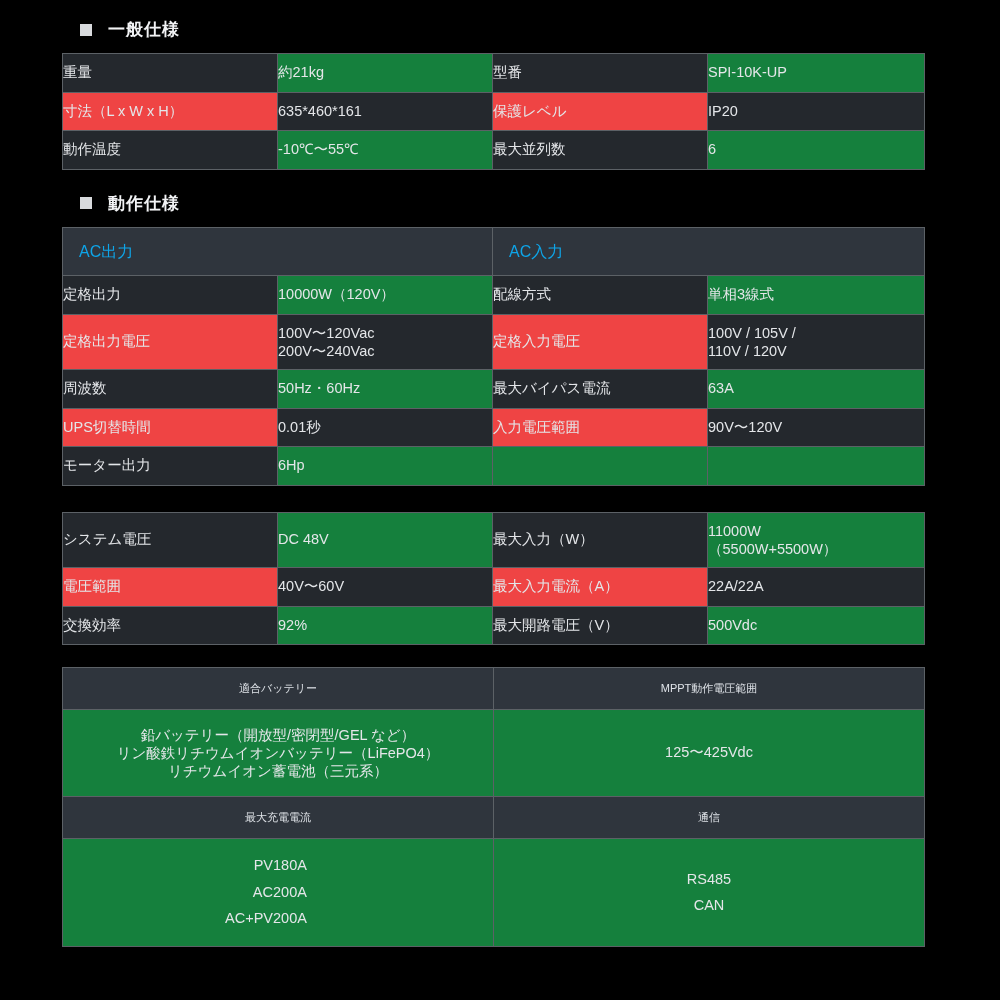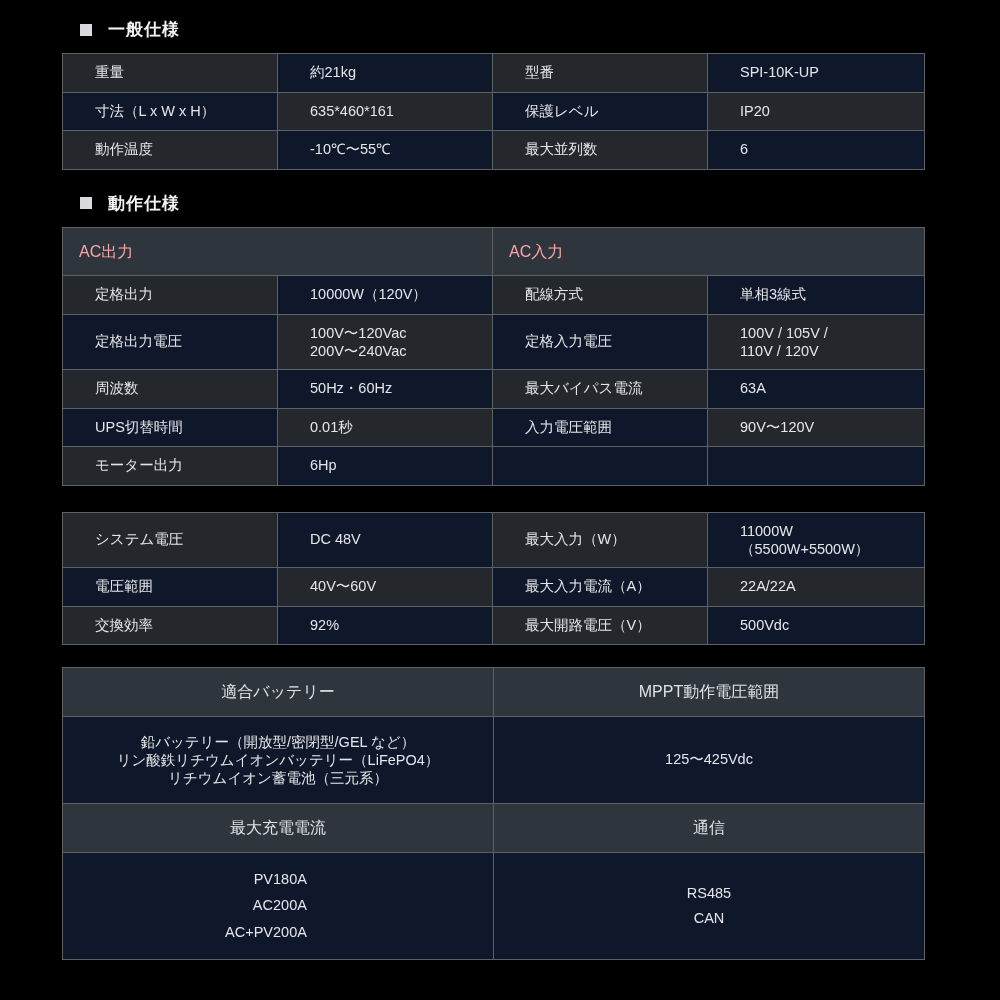--- a/index.html
+++ b/index.html
@@ -42,37 +42,37 @@
   }
   table {
     border-collapse: collapse;
     width: 862px;
     table-layout: fixed;
   }
   td {
     border: 1px solid #5c6166;
     font-size: 14.5px;
     color: #e4e6e9;
-    padding: 9px 32px;
+    padding: 9px 0;
     vertical-align: middle;
     line-height: 1.35;
   }
-  .g1 { background: #0f172a; }
+  .g1 { background: #15803d; }
   .g2 { background: #24282d; }
-  .g3 { background: #0f172a; }
+  .g3 { background: #ef4444; }
   .hdr {
     background: #2f353d;
-    color: #fca5a5;
+    color: #0ea5e9;
     font-size: 16px;
     padding: 13px 16px;
   }
   .hdr-c {
     background: #2f353d;
     color: #dfe3e8;
-    font-size: 16px;
+    font-size: 11px;
     text-align: center;
     padding: 13px 16px;
   }
   .center { text-align: center; }
   .multi { white-space: pre-line; line-height: 1.25; }
   .gap-12 { height: 12px; }
   .gap-18 { height: 18px; }
   .gap-22 { height: 22px; }
   .gap-26 { height: 26px; }
   .charge-block {

